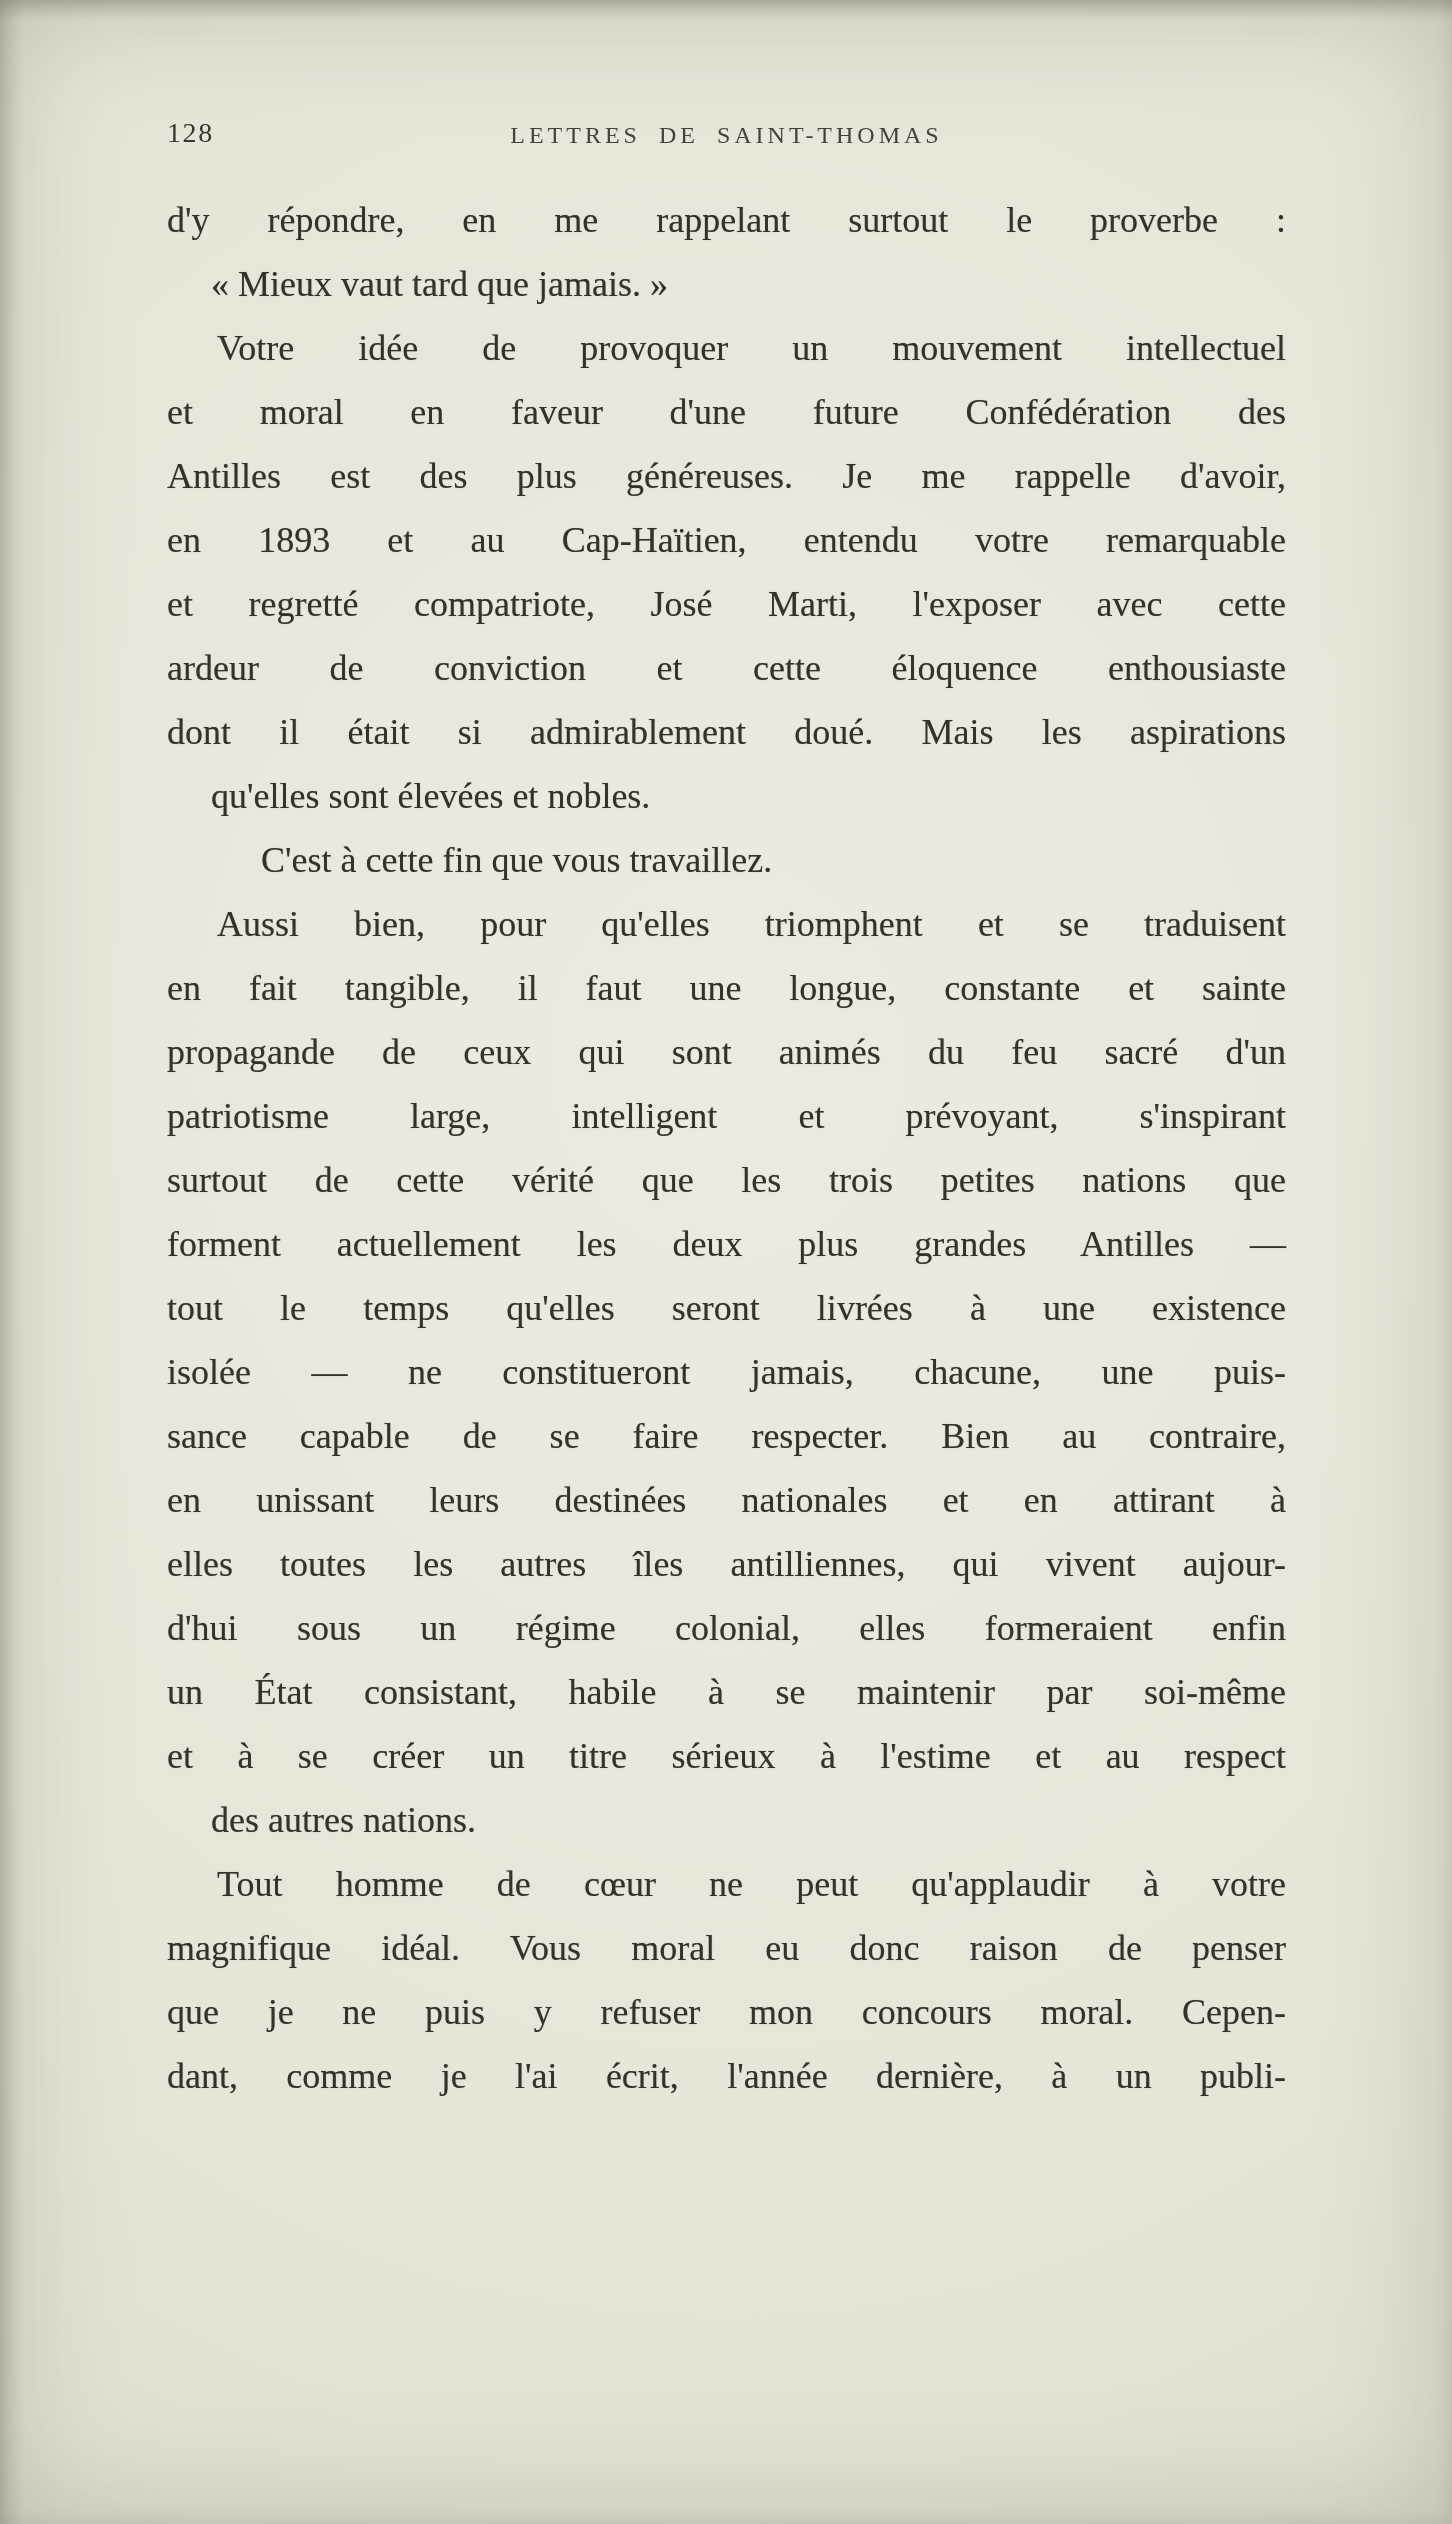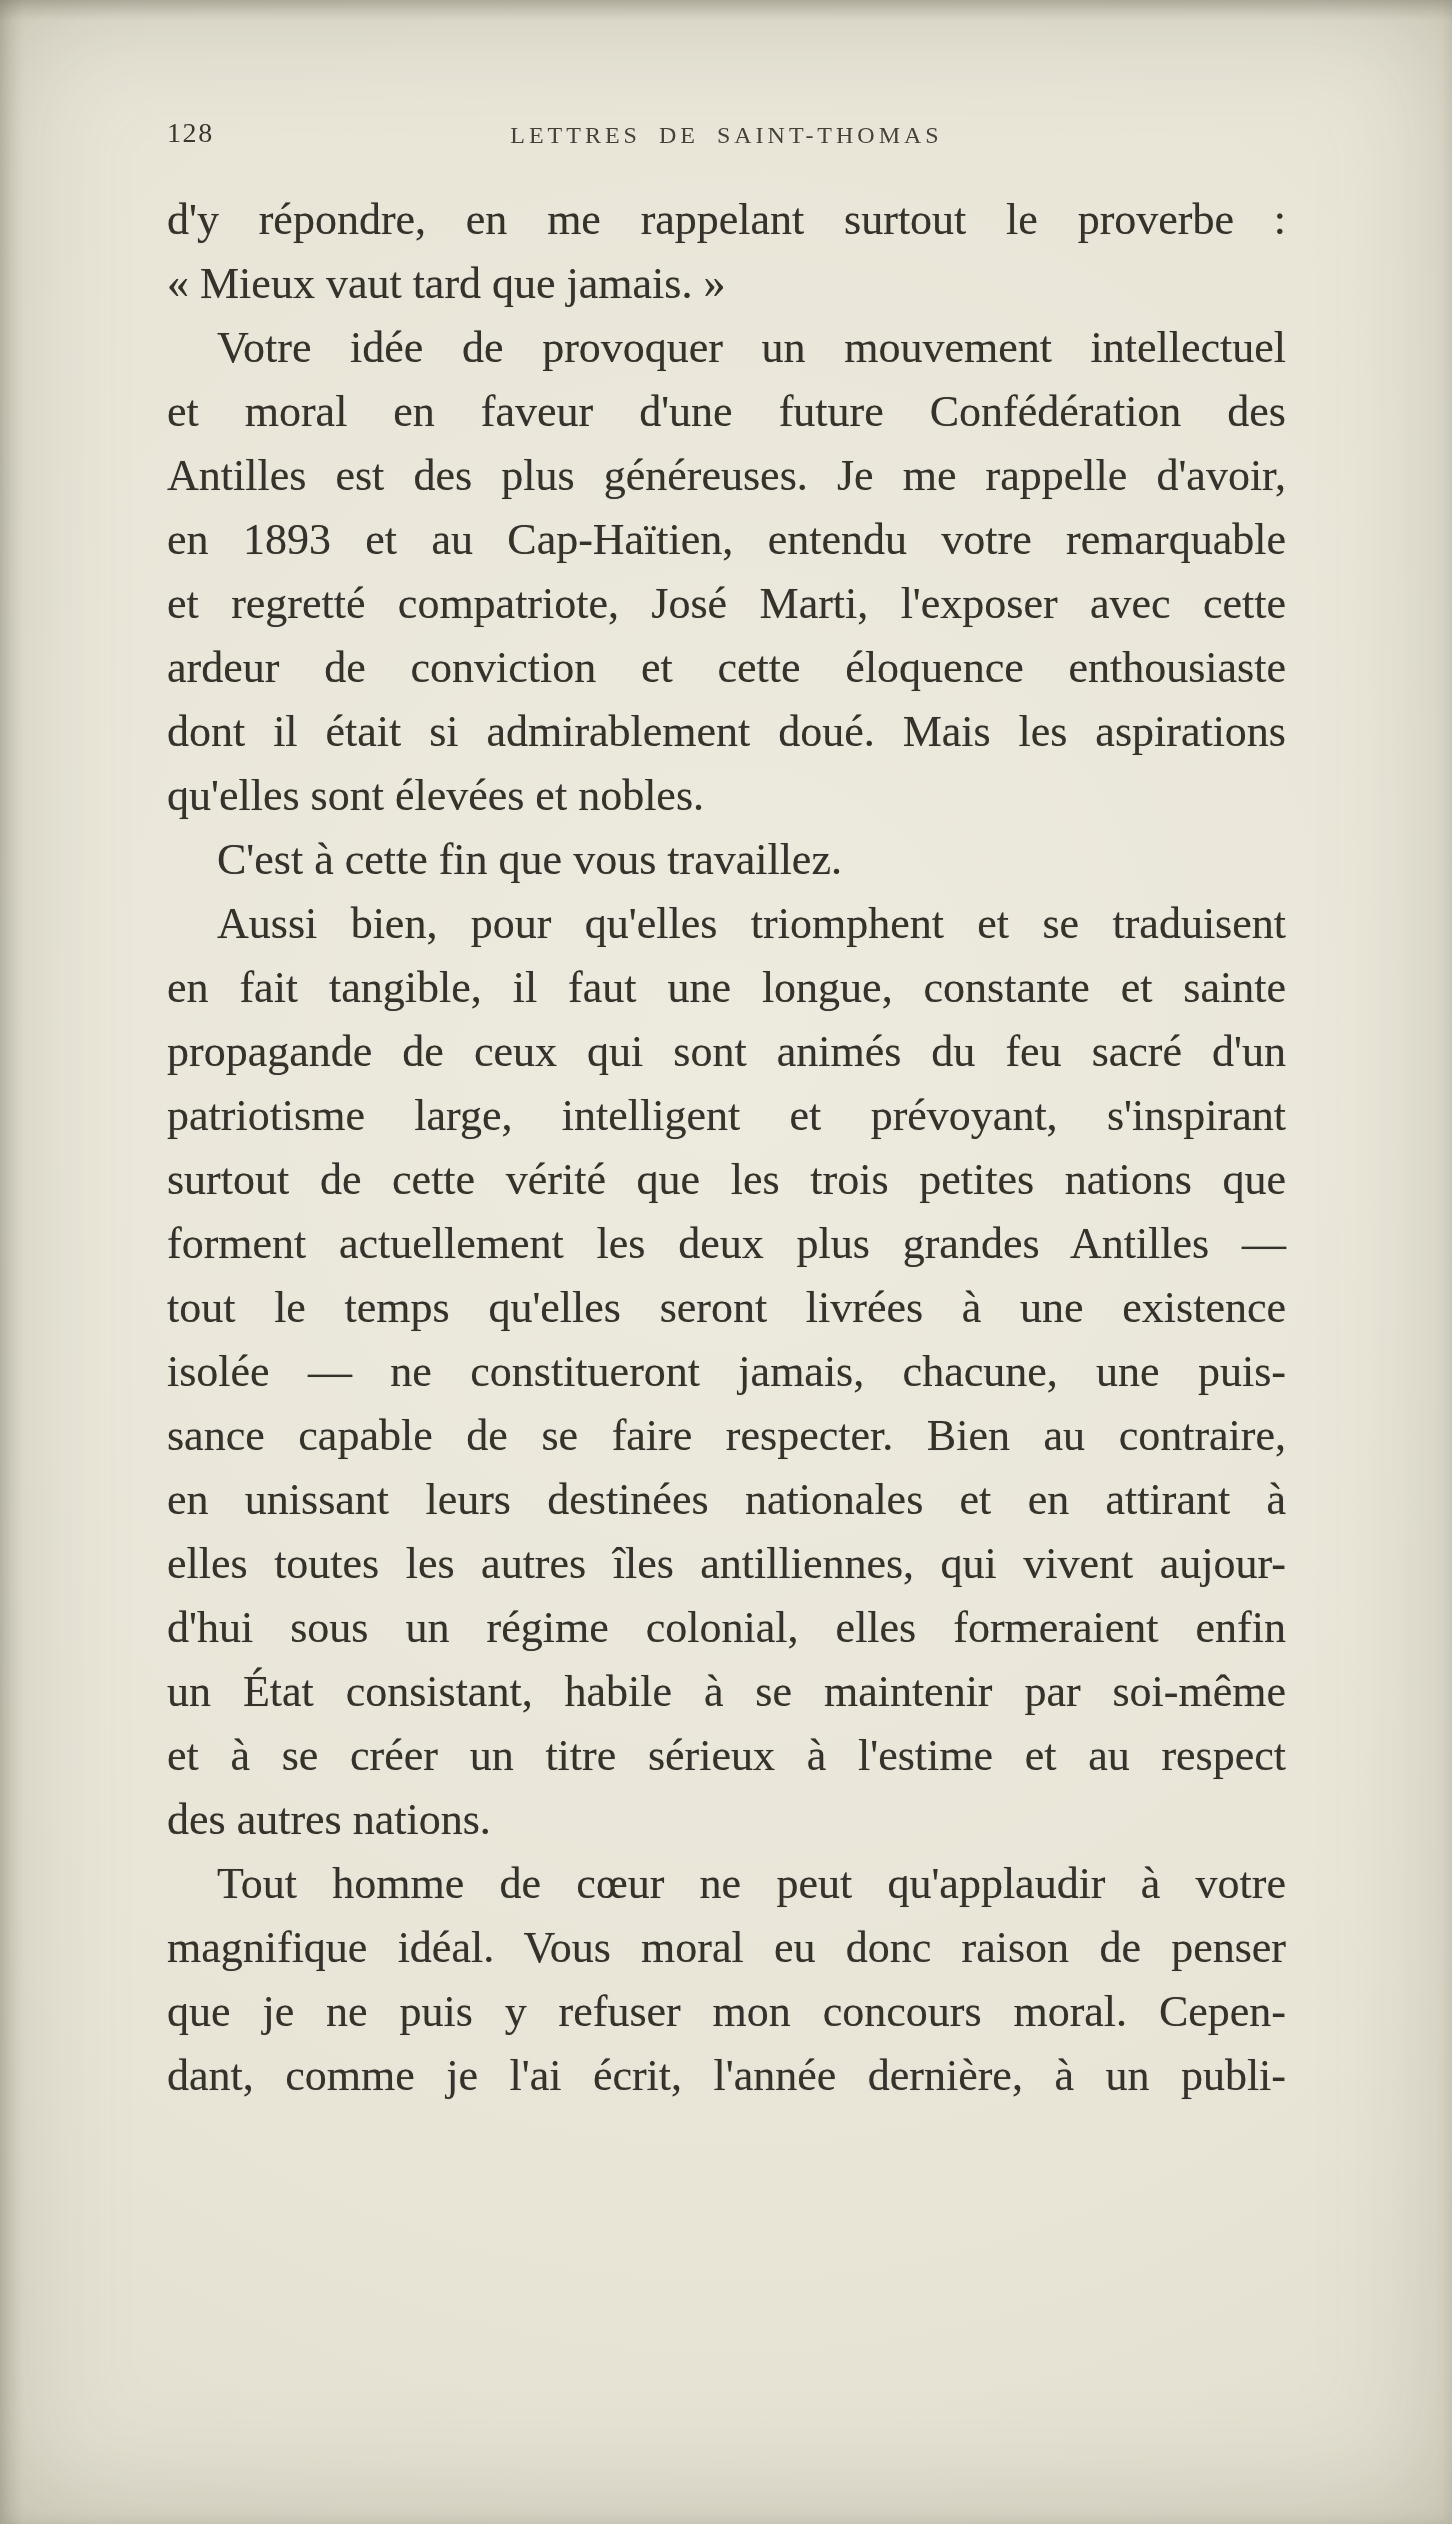--- a/index.html
+++ b/index.html
@@ -65,35 +65,36 @@
     letter-spacing: 4px;
     word-spacing: 8px;
     color: #45423a;
   }
 
   .page-body {
     position: absolute;
     top: 188px;
     left: 167px;
     width: 1119px;
-    font-size: 44px;
+    font-size: 36px;
     line-height: 64px;
     color: #34322b;
     text-shadow: 0 0 0.8px rgba(52, 50, 42, 0.45);
   }
 
   .paragraph { margin: 0; }
 
   .line {
     text-align: justify;
     text-align-last: justify;
   }
 
   .line.no-just {
     text-align-last: left;
+    margin-left: 44px;
   }
 
   .paragraph.indent .line:first-child {
     text-indent: 50px;
   }
 </style>
 </head>
 <body>
 
 <div class="page">

